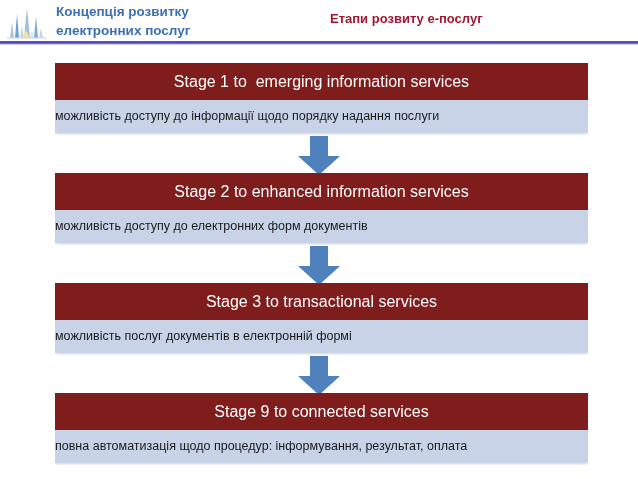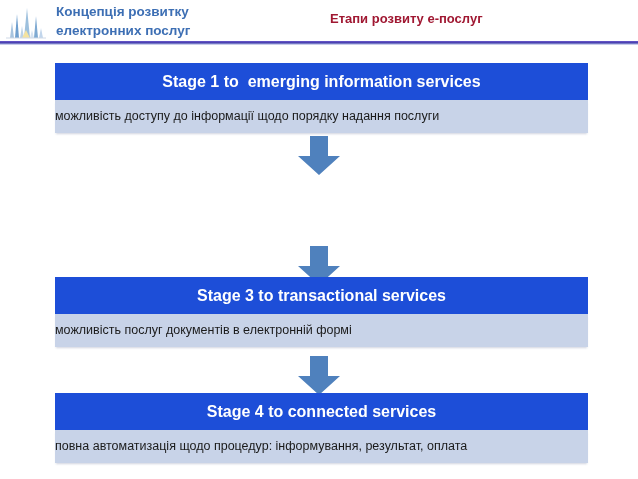--- a/index.html
+++ b/index.html
@@ -77,24 +77,24 @@
     width: 638px;
   }
 
   .stage-block {
     position: absolute;
     left: 55px;
     width: 533px;
   }
 
   .stage-header {
-    background: #1d4ed8;
+    background: #7f1d1d;
     color: #ffffff;
     font-size: 16px;
-    font-weight: bold;
+    font-weight: normal;
     text-align: center;
     height: 37px;
     line-height: 37px;
     white-space: pre;
     overflow: hidden;
   }
 
   .stage-body {
     background: #c8d3e8;
     color: #1a1a1a;
@@ -115,21 +115,21 @@
     width: 44px;
     height: 40px;
   }
   .arrow-connector svg { display: block; }
 
   
   .stage-1 { top: 19px; }
   .arrow-1 { top: 92px; }
   .stage-2 { top: 129px; }
   .arrow-2 { top: 202px; }
-  .stage-3 { top: 233px; }
+  .stage-3 { top: 239px; }
   .arrow-3 { top: 312px; }
   .stage-4 { top: 349px; }
 </style>
 </head>
 <body>
 
 <div class="slide-header">
 
   <div class="brand-logo">
     <svg width="40" height="36" viewBox="0 0 40 36" xmlns="http://www.w3.org/2000/svg">
@@ -164,37 +164,39 @@
     <div class="stage-body">можливість доступу до інформації щодо порядку надання послуги</div>
   </div>
 
   <div class="arrow-connector arrow-1">
     <svg width="44" height="40" viewBox="0 0 44 40" xmlns="http://www.w3.org/2000/svg">
       <polygon points="13,0 31,0 31,20 43,20 22,39 1,20 13,20" fill="#4f81bd"></polygon>
     </svg>
   </div>
 
   <div class="stage-block stage-2">
+    <div class="stage-header">Stage 2 to enhanced information services</div>
+    <div class="stage-body">можливість доступу до електронних форм документів</div>
   </div>
 
   <div class="arrow-connector arrow-2">
     <svg width="44" height="40" viewBox="0 0 44 40" xmlns="http://www.w3.org/2000/svg">
       <polygon points="13,0 31,0 31,20 43,20 22,39 1,20 13,20" fill="#4f81bd"></polygon>
     </svg>
   </div>
 
   <div class="stage-block stage-3">
     <div class="stage-header">Stage 3 to transactional services</div>
     <div class="stage-body">можливість послуг документів в електронній формі</div>
   </div>
 
   <div class="arrow-connector arrow-3">
     <svg width="44" height="40" viewBox="0 0 44 40" xmlns="http://www.w3.org/2000/svg">
       <polygon points="13,0 31,0 31,20 43,20 22,39 1,20 13,20" fill="#4f81bd"></polygon>
     </svg>
   </div>
 
   <div class="stage-block stage-4">
-    <div class="stage-header">Stage 4 to connected services</div>
+    <div class="stage-header">Stage 9 to connected services</div>
     <div class="stage-body">повна автоматизація щодо процедур: інформування, результат, оплата</div>
   </div>
 
 </div>
 
 </body></html>

